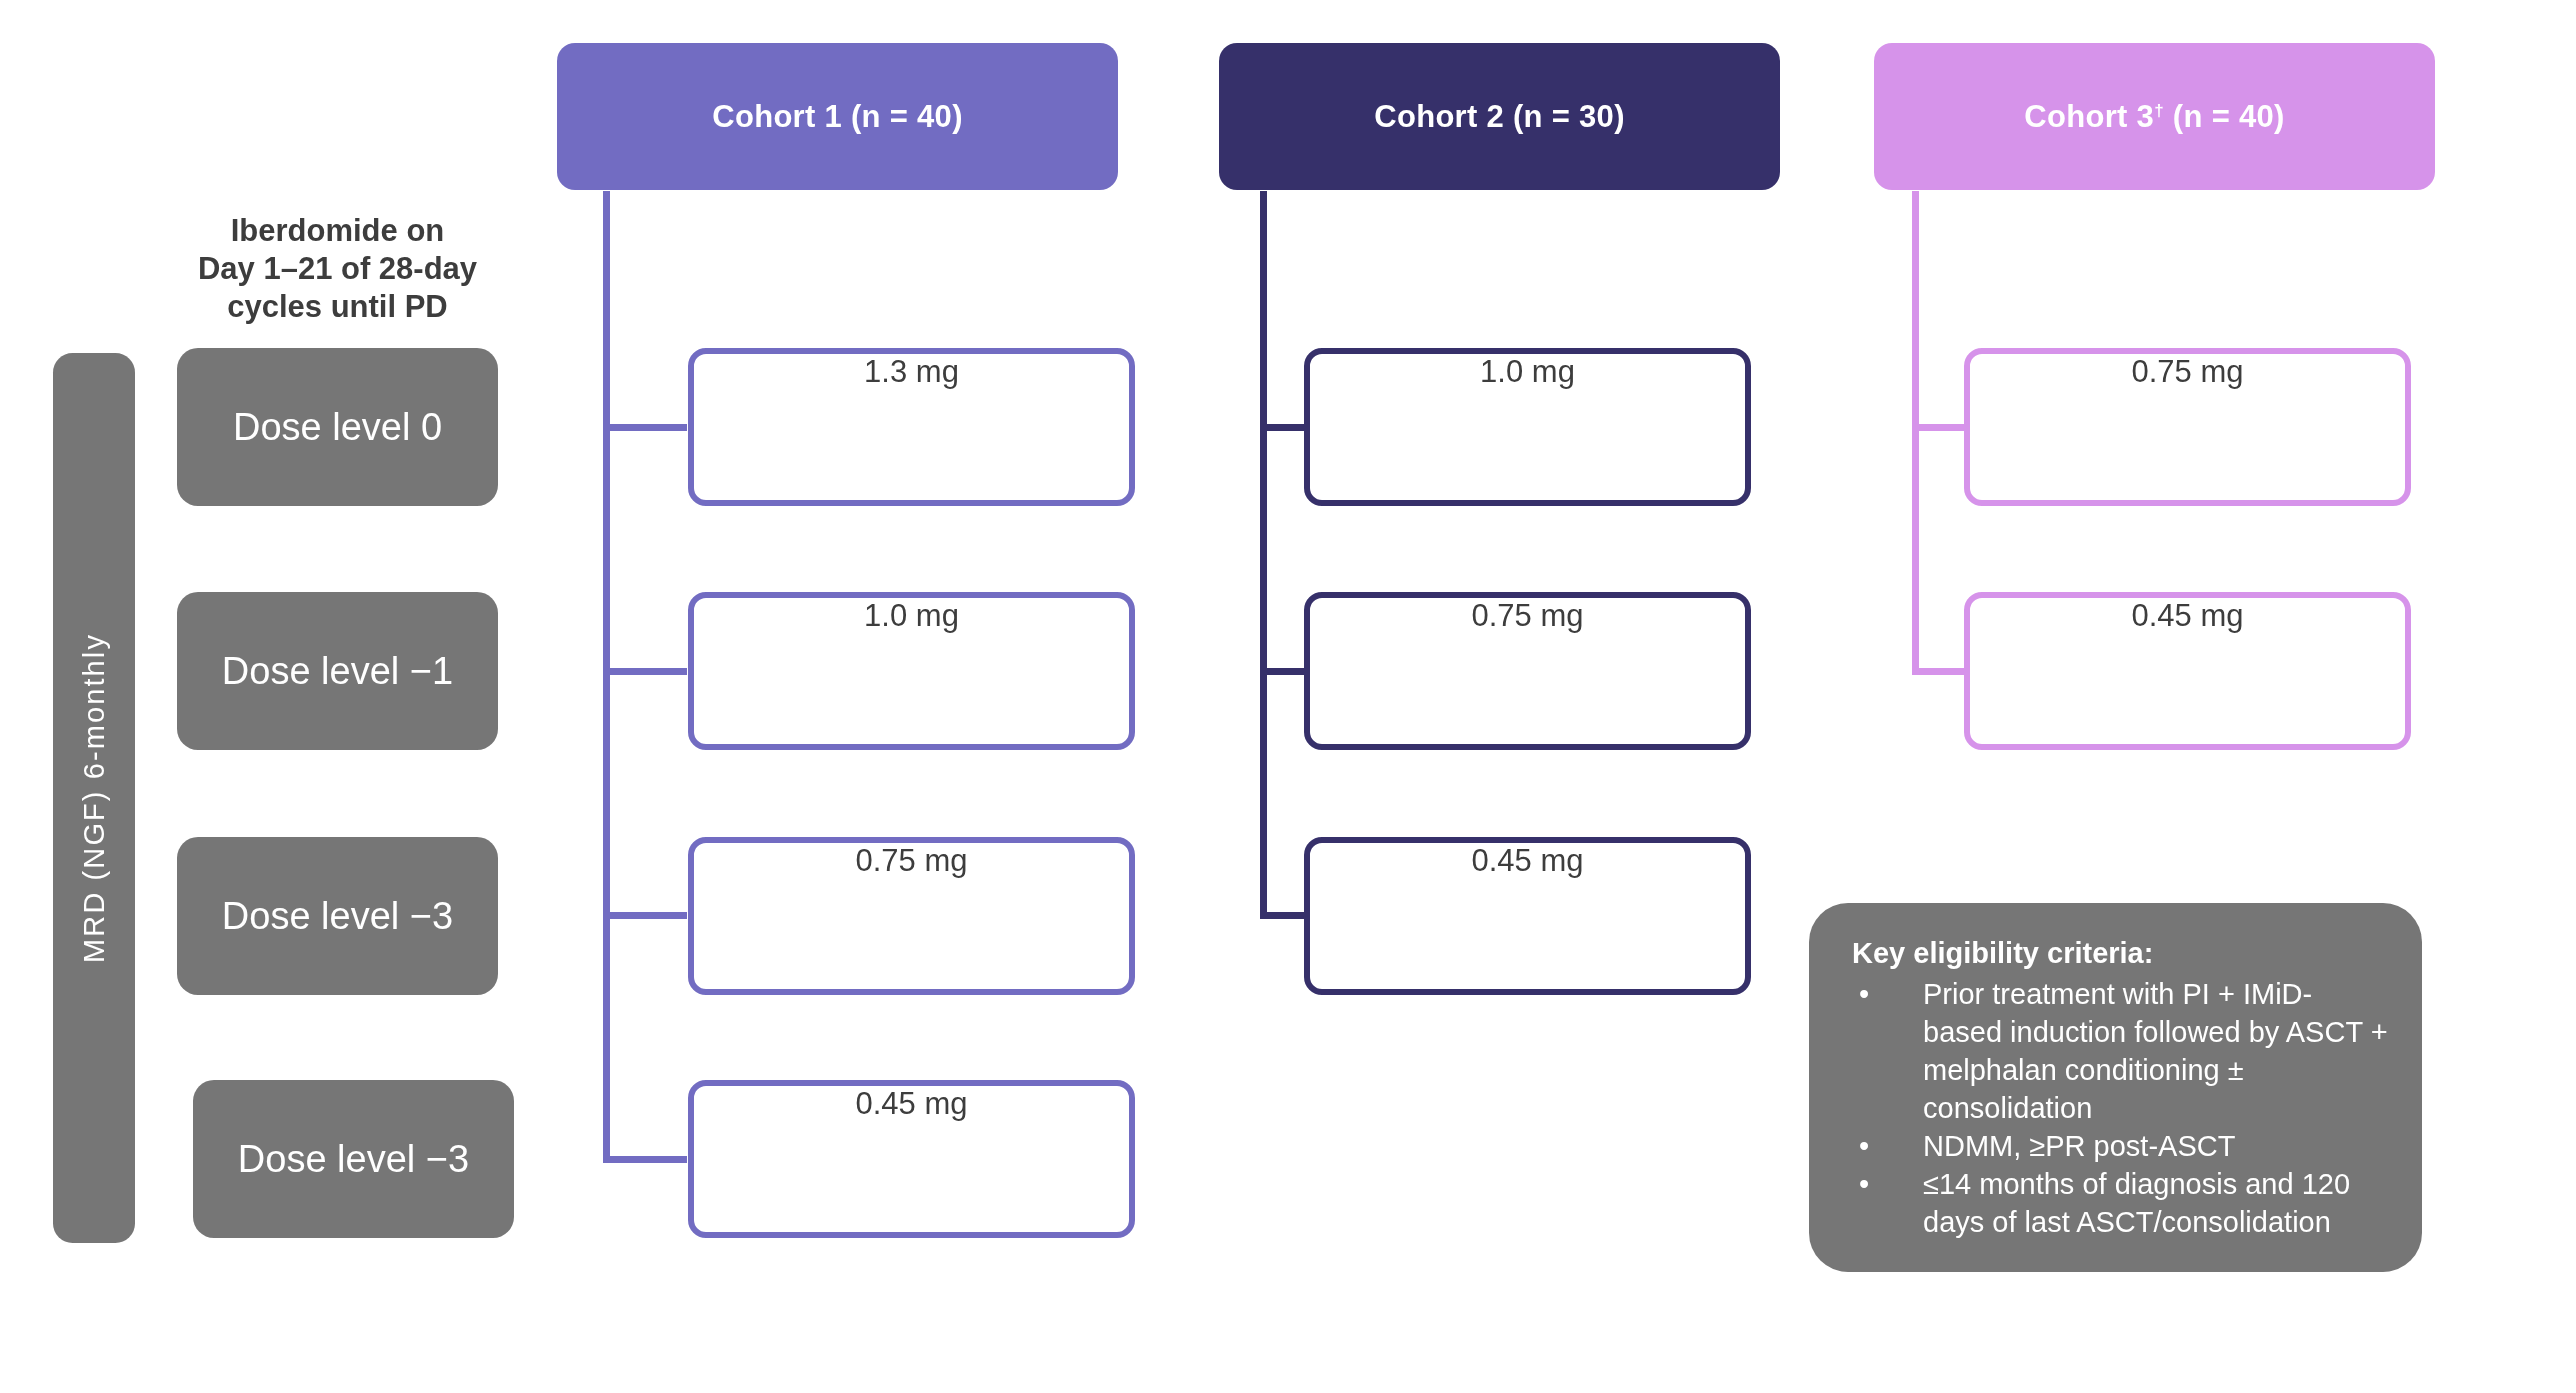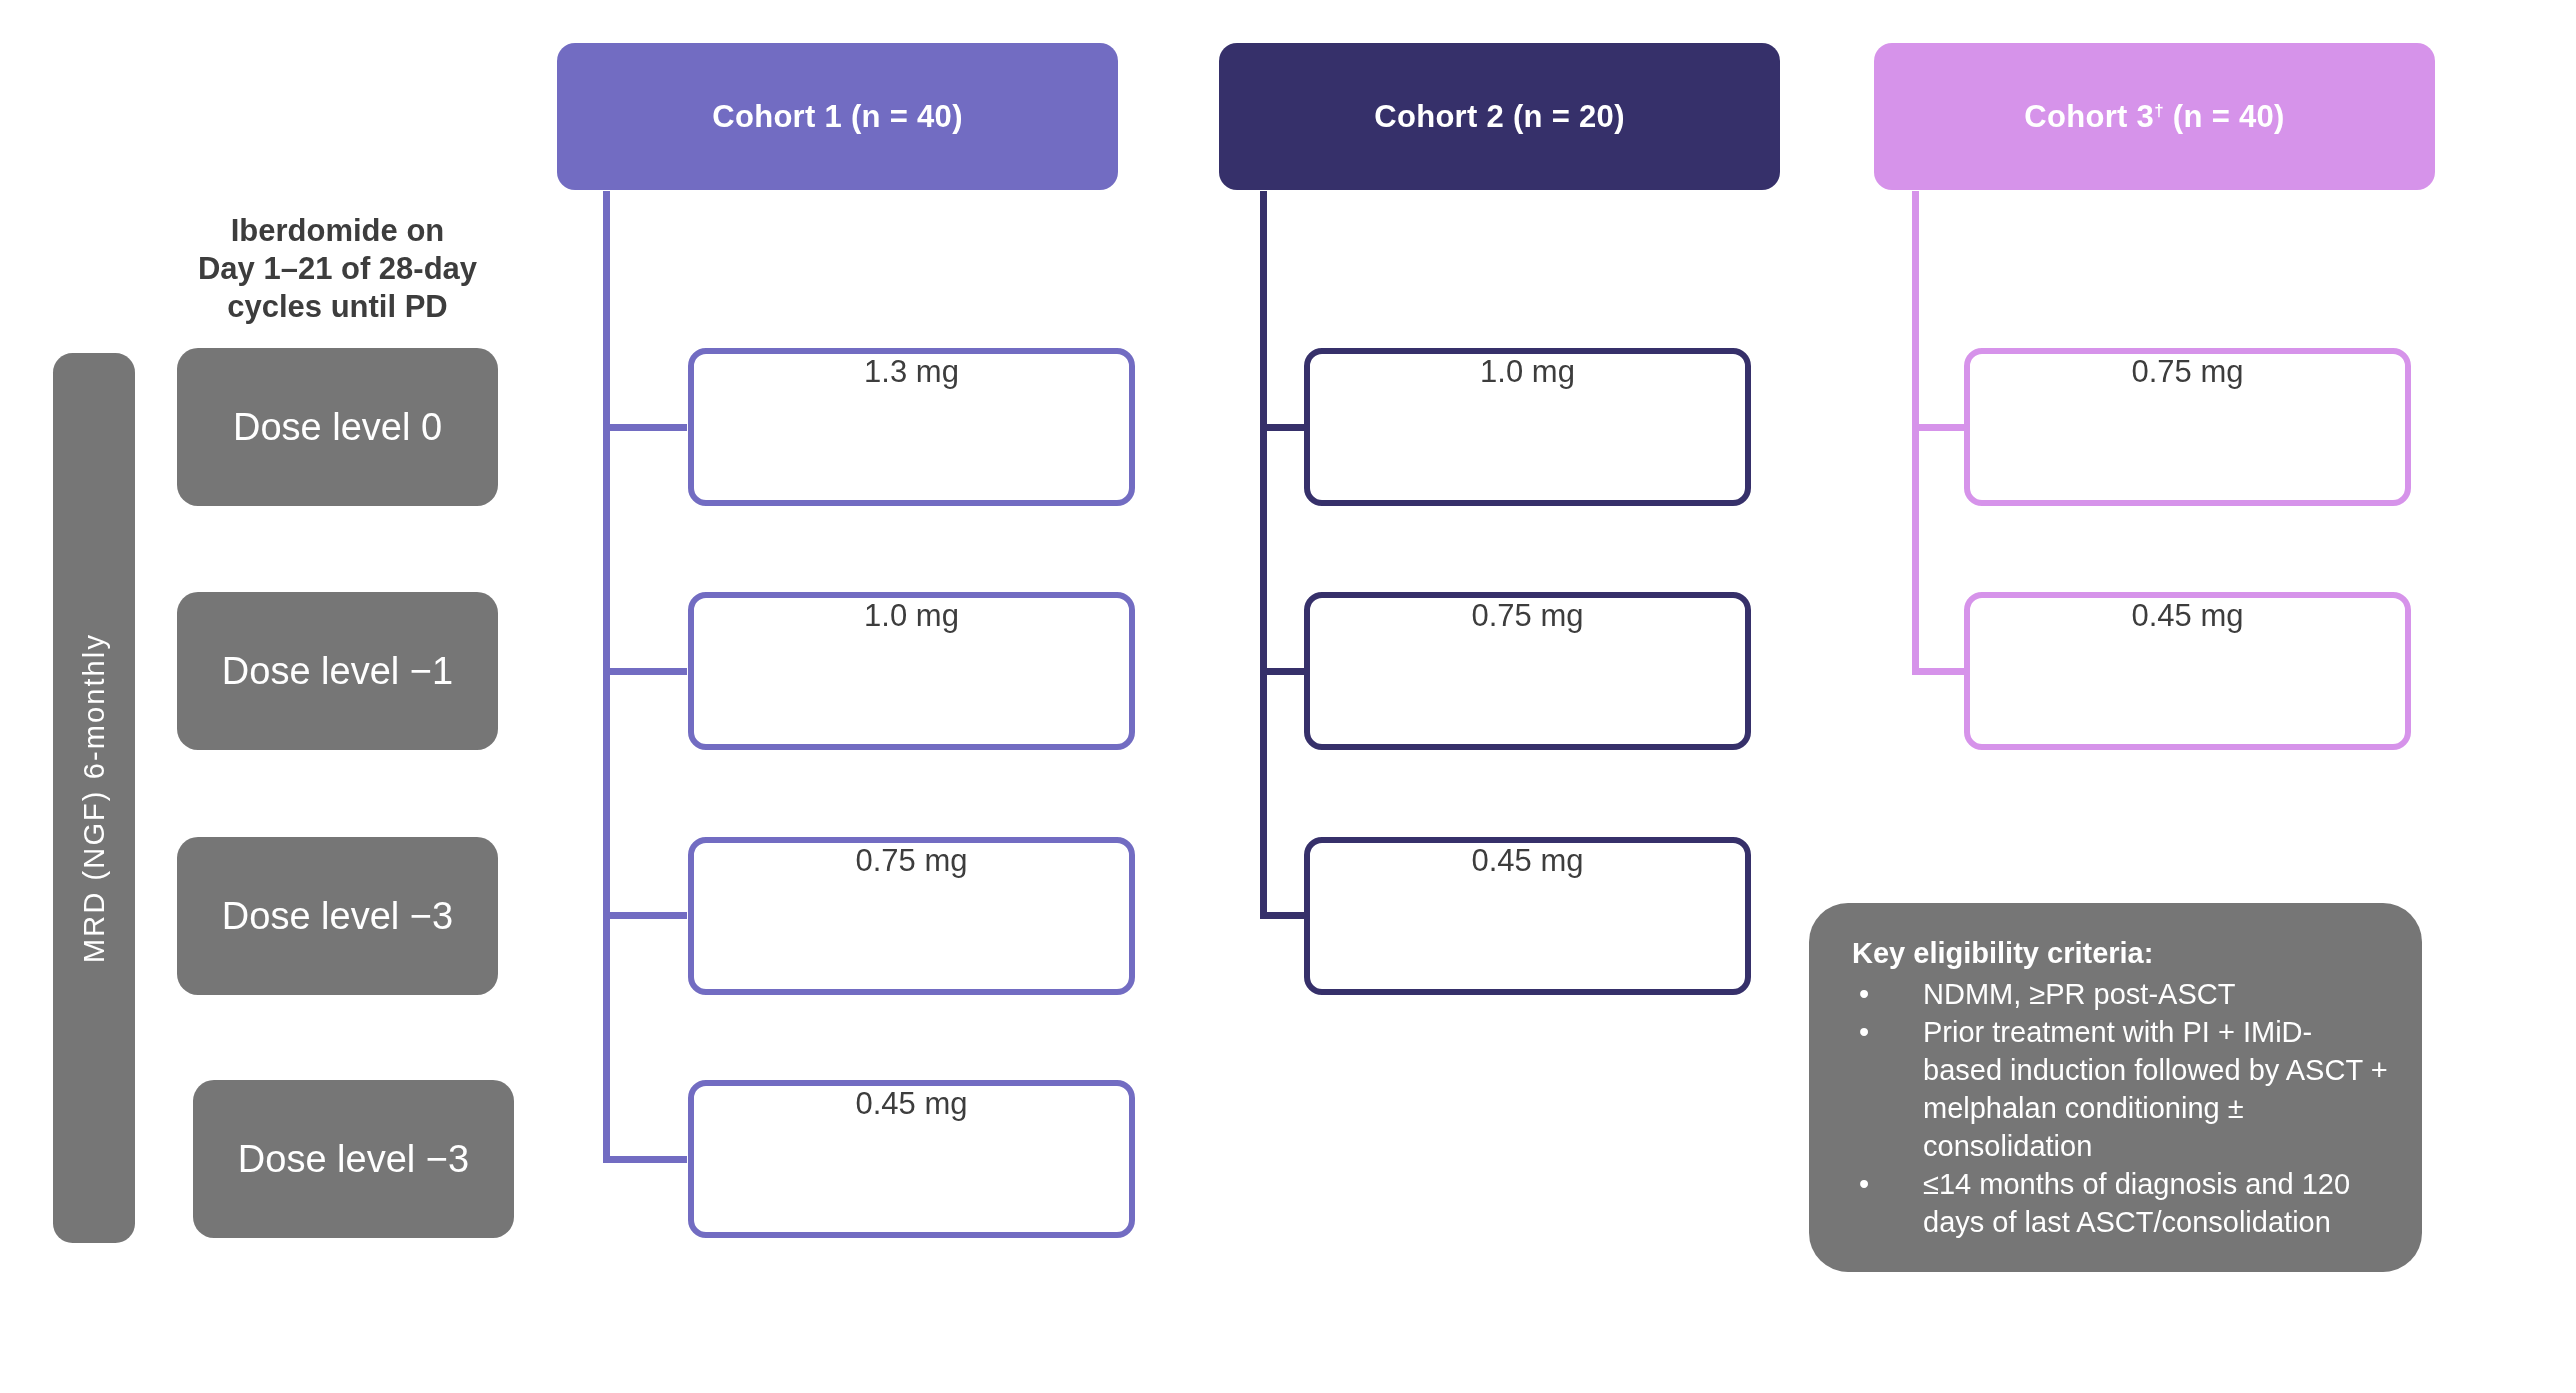--- a/index.html
+++ b/index.html
@@ -154,21 +154,21 @@
   <div class="abs hline c2-line" style="left:1260px; top:912px; width:45px;"></div>
 
   <div class="abs vline c3-line" style="left:1912px; top:191px; height:484px;"></div>
   <div class="abs hline c3-line" style="left:1912px; top:424px; width:52px;"></div>
   <div class="abs hline c3-line" style="left:1912px; top:668px; width:52px;"></div>
 
   <div class="abs cohort-header c1-bg" style="left:557px; top:43px;">
     <span>Cohort 1 (n = 40)</span>
   </div>
   <div class="abs cohort-header c2-bg" style="left:1219px; top:43px;">
-    <span>Cohort 2 (n = 20)</span>
+    <span>Cohort 2 (n = 30)</span>
   </div>
   <div class="abs cohort-header c3-bg" style="left:1874px; top:43px;">
     <span><span>Cohort 3</span><sup>†</sup><span> (n = 40)</span></span>
   </div>
 
   <div class="abs schedule-note" style="left:156px; top:212px;">
     <div>Iberdomide on</div>
     <div>Day 1–21 of 28-day</div>
     <div>cycles until PD</div>
   </div>
@@ -216,20 +216,20 @@
   <div class="abs dose-box c3-border" style="left:1964px; top:348px;">
     <span>0.75 mg</span>
   </div>
   <div class="abs dose-box c3-border" style="left:1964px; top:592px;">
     <span>0.45 mg</span>
   </div>
 
   <div class="abs elig-box" style="left:1809px; top:903px;">
     <p class="elig-title">Key eligibility criteria:</p>
     <ul class="elig-list">
+      <li>Prior treatment with PI + IMiD-based induction followed by ASCT + melphalan conditioning ± consolidation</li>
       <li>NDMM, ≥PR post-ASCT</li>
-      <li>Prior treatment with PI + IMiD-based induction followed by ASCT + melphalan conditioning ± consolidation</li>
       <li>≤14 months of diagnosis and 120 days of last ASCT/consolidation</li>
     </ul>
   </div>
 
 </div>
 
 
 </body></html>

